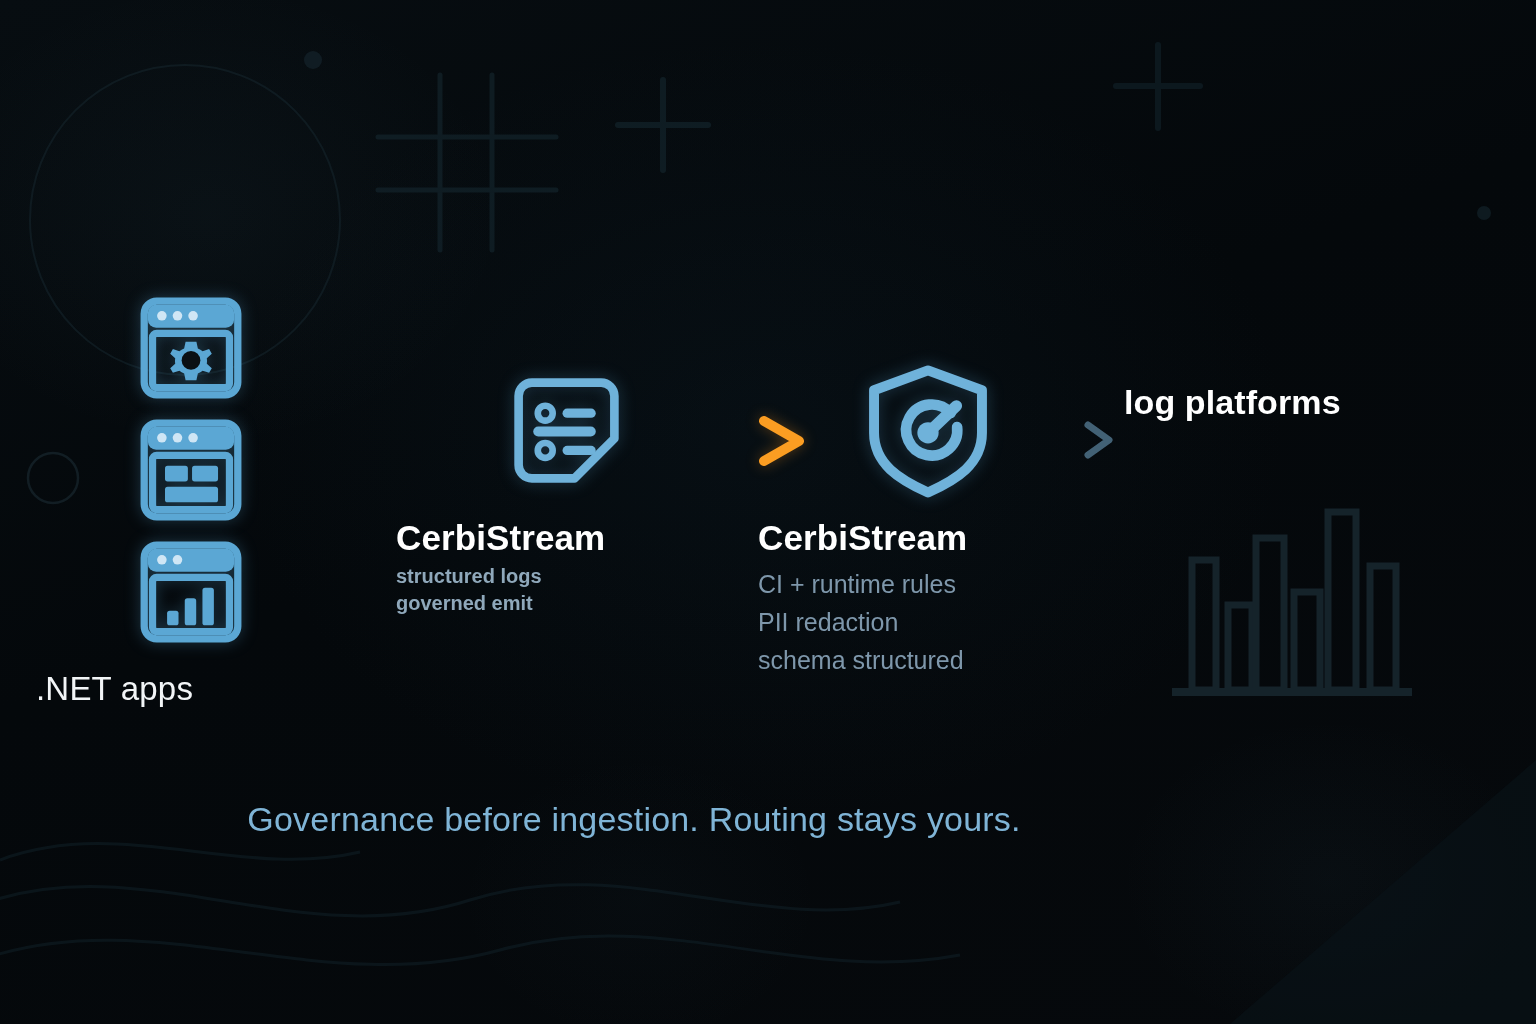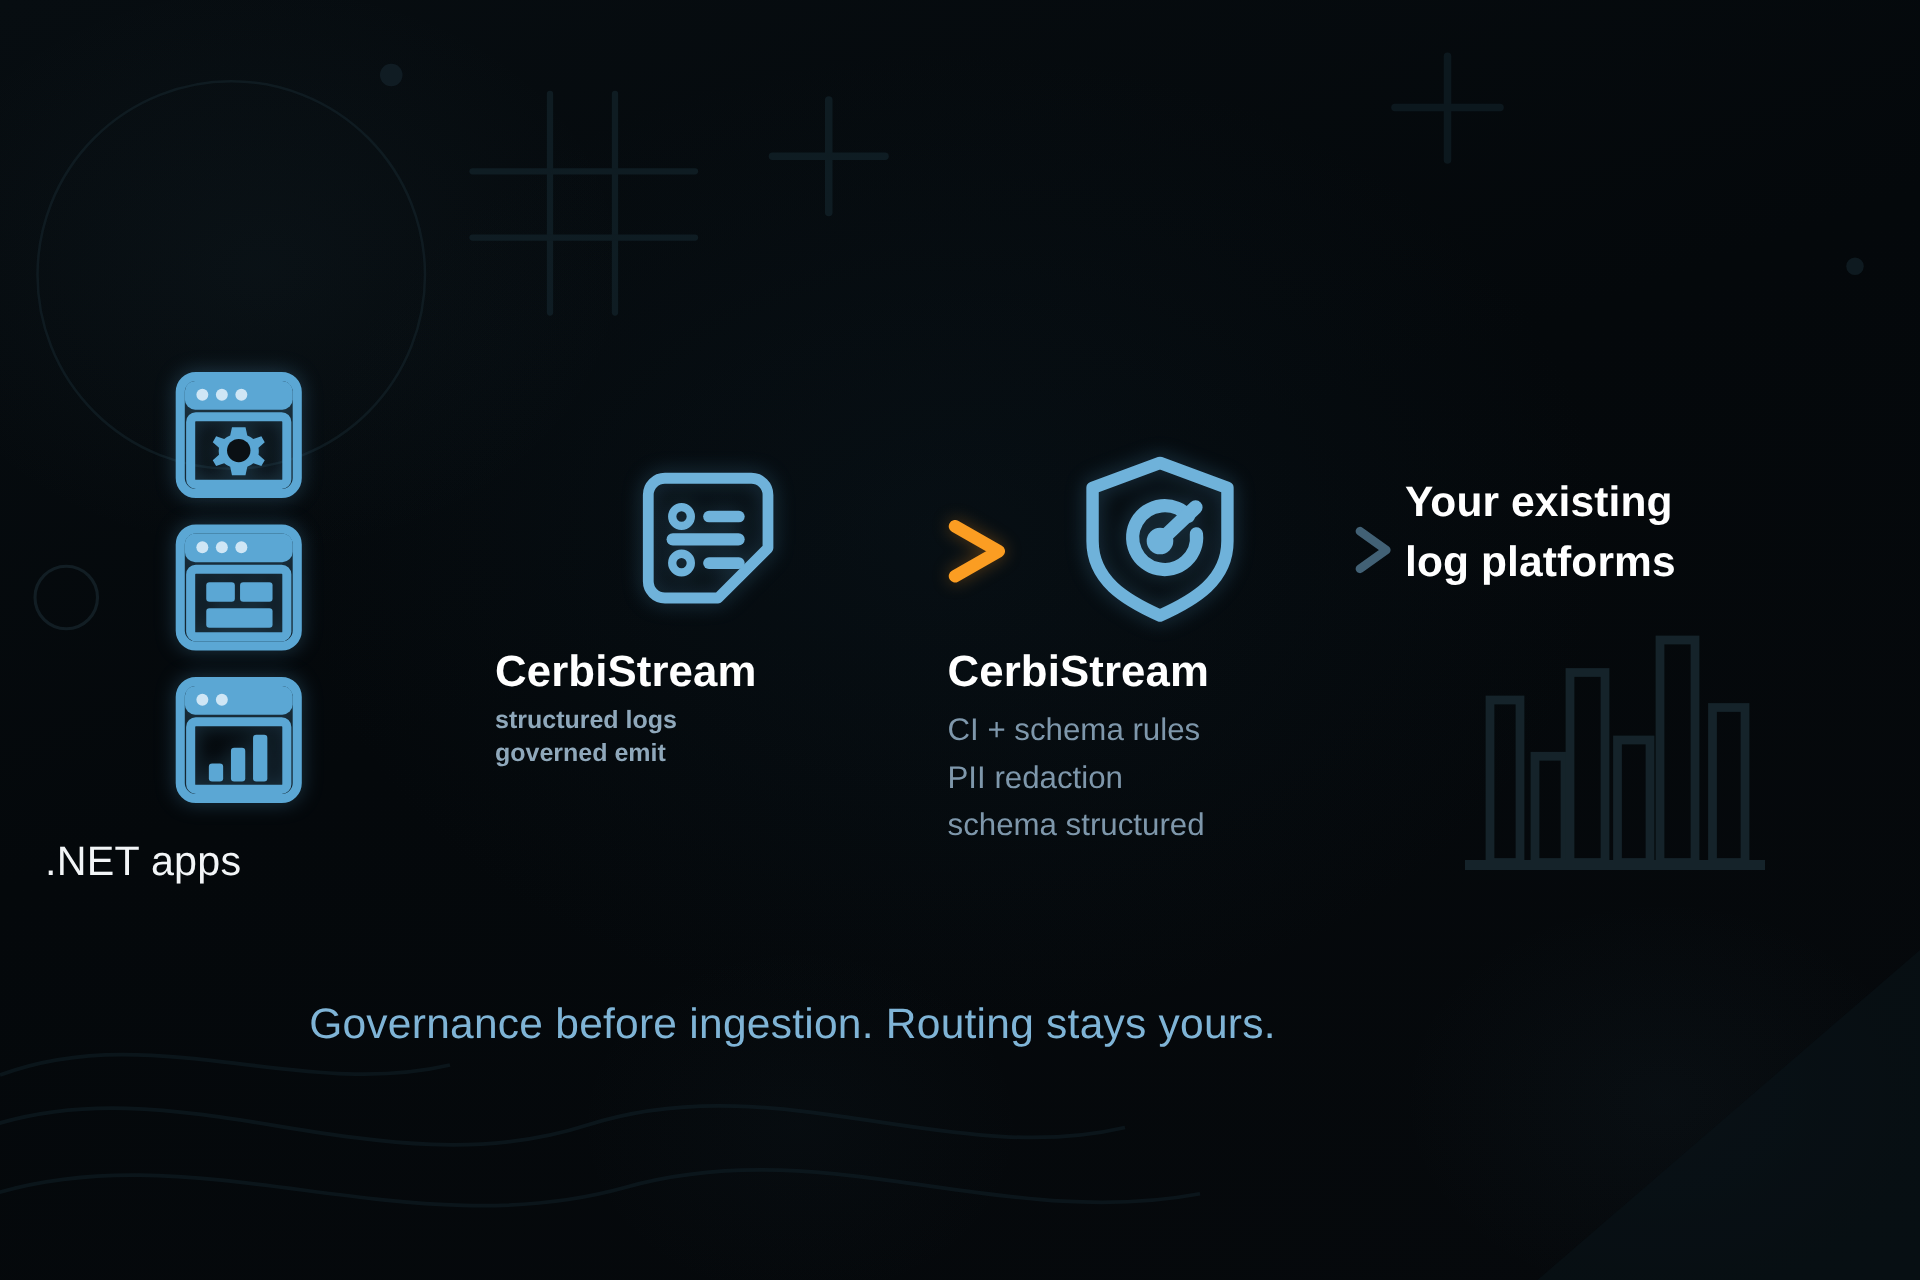--- a/index.html
+++ b/index.html
@@ -253,28 +253,27 @@
     <div class="node" id="node-shield">
       <div class="node-icon">
         <svg class="glow-blue" viewBox="0 0 100 100" width="142" height="142">
           <path d="M50 8 L88 22 v30 c0 22 -18 33 -38 42 C30 85 12 74 12 52 V22 Z" fill="none" stroke="#6fb2da" stroke-width="7" stroke-linejoin="round"></path>
           <path d="M66 38 a18 18 0 1 0 4.5 10" fill="none" stroke="#6fb2da" stroke-width="7.5" stroke-linecap="round"></path>
           <line x1="50" y1="52" x2="70" y2="33" stroke="#6fb2da" stroke-width="8" stroke-linecap="round"></line>
           <circle cx="50" cy="52" r="7.5" fill="#6fb2da"></circle>
         </svg>
       </div>
       <div class="node-title">CerbiStream</div>
-      <div class="node-sub-sm">CI + schema rules</div>
+      <div class="node-sub-sm">CI + runtime rules</div>
       <div class="node-sub-sm" style="margin-top:0">PII redaction</div>
       <div class="node-sub-sm" style="margin-top:0">schema structured</div>
     </div>
 
     <div class="node" id="node-dest">
       <div id="dest-label">
-        <div>Your existing</div>
         <div>log platforms</div>
       </div>
     </div>
 
   </div>
 
   <div id="caption">Governance before ingestion. Routing stays yours.</div>
 
 </div>
 

